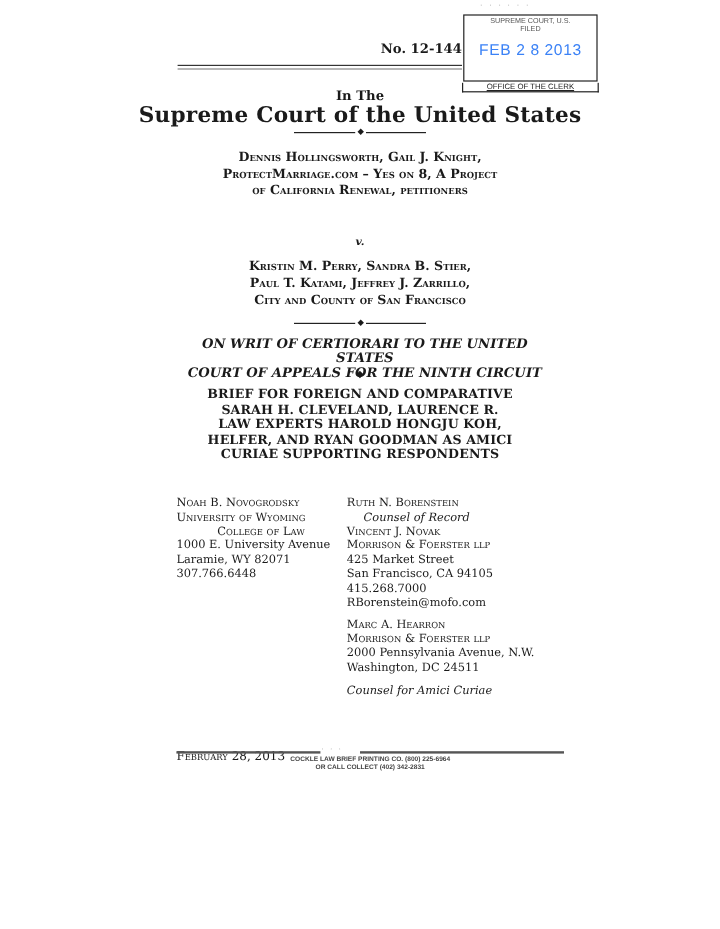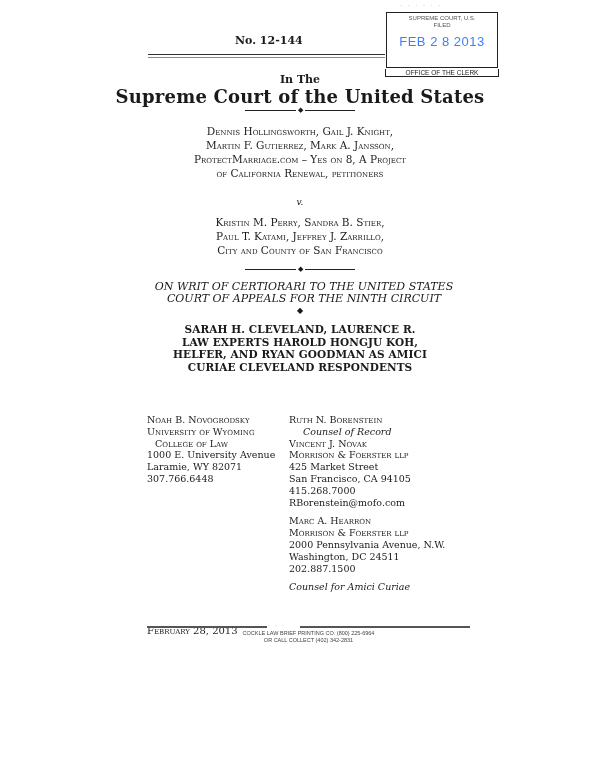--- a/index.html
+++ b/index.html
@@ -1,20 +1,20 @@
 <!DOCTYPE html>
 <html><head>
   <meta charset="utf-8">
   <style>
     html, body { margin: 0; padding: 0; background: #ffffff; }
     body { width: 600px; height: 774px; position: relative; overflow: hidden;
       font-family: "DejaVu Serif", "Liberation Serif", serif; color: #1a1a1a; }
     .abs { position: absolute; }
-    .center { text-align: center; }
-    .docket { left: 235px; top: 34px; width: 150px; text-align: left;
+    .center { text-align: center; font-weight: bold; }
+    .docket { left: 235px; top: 34px; width: 150px; text-align: right;
       font-size: 11px; font-weight: bold; }
     .rule-top { left: 148px; top: 54px; width: 237px; height: 0;
       border-top: 1px solid #333; }
     .rule-top2 { left: 148px; top: 57px; width: 237px; height: 0;
       border-top: 1px solid #888; }
     .stamp { left: 386px; top: 12px; width: 110px; height: 54px;
       border: 1.5px solid #222; font-family: "Liberation Sans", sans-serif; }
     .stamp-top { position: absolute; top: 2px; left: 0; right: 0; text-align: center;
       font-size: 6px; line-height: 7px; color: #555; }
     .stamp-date { position: absolute; top: 21px; left: 0; right: 0; text-align: center;
@@ -36,21 +36,21 @@
       font-variant: small-caps; }
     .versus { left: 140px; top: 197px; width: 320px; font-size: 9px; font-style: italic; }
     .writ { left: 144px; top: 281px; width: 320px; font-size: 11px; line-height: 12px;
       font-style: italic; }
     .dia { left: 290px; top: 306px; width: 20px; font-size: 8px; }
     .brief { left: 140px; top: 323px; width: 320px; font-size: 10.5px; line-height: 12.5px;
       font-weight: bold; letter-spacing: 0.1px; }
     .col { font-size: 9.5px; line-height: 11.8px; }
     .sc { font-variant: small-caps; }
     .it { font-style: italic; }
-    .indent { padding-left: 8px; }
+    .indent { padding-left: 8px; margin-left: 26px; }
     .indent2 { padding-left: 14px; }
     .gap { height: 7px; }
     .date { left: 147px; top: 597px; font-size: 10px; font-variant: small-caps; margin-top: 28px; }
     .foot-rule1 { left: 147px; top: 626px; width: 120px; border-top: 2px solid #555; }
     .foot-rule2 { left: 300px; top: 626px; width: 170px; border-top: 2px solid #555; }
     .foot-noise { left: 268px; top: 622px; font-size: 5px; color: #777; letter-spacing: 2px; }
     .footer { left: 147px; top: 630px; width: 323px; font-size: 5.5px; line-height: 6.5px;
       color: #444; font-family: "Liberation Sans", sans-serif; }
   </style>
 </head>
@@ -72,21 +72,20 @@
 
 <div class="abs in-the center">In The</div>
 <div class="abs court center">Supreme Court of the United States</div>
 
 <div class="abs sep" style="top:106px;">
     <span class="dot">◆</span>
   </div>
 
 <div class="abs party center" style="top:124px;">
   <div>Dennis Hollingsworth, Gail J. Knight,</div>
-  <div>Martin F. Gutierrez, Mark A. Jansson,</div>
   <div>ProtectMarriage.com – Yes on 8, A Project</div>
   <div>of California Renewal, petitioners</div>
 </div>
 
 <div class="abs versus center">v.</div>
 
 <div class="abs party center" style="top:215px;">
   <div>Kristin M. Perry, Sandra B. Stier,</div>
   <div>Paul T. Katami, Jeffrey J. Zarrillo,</div>
   <div>City and County of San Francisco</div>
@@ -96,24 +95,25 @@
     <span class="dot">◆</span>
   </div>
 
 <div class="abs writ center">
   <div>ON WRIT OF CERTIORARI TO THE UNITED STATES</div>
   <div>COURT OF APPEALS FOR THE NINTH CIRCUIT</div>
 </div>
 <div class="abs dia center">◆</div>
 
 <div class="abs brief center">
+  <div>BRIEF FOR FOREIGN AND COMPARATIVE</div>
   <div>SARAH H. CLEVELAND, LAURENCE R.</div>
   <div>LAW EXPERTS HAROLD HONGJU KOH,</div>
   <div>HELFER, AND RYAN GOODMAN AS AMICI</div>
-  <div>CURIAE CLEVELAND RESPONDENTS</div>
+  <div>CURIAE SUPPORTING RESPONDENTS</div>
 </div>
 
 <div class="abs col" style="left:147px; top:414px; width:140px;">
   <div class="sc">Noah B. Novogrodsky</div>
   <div class="sc">University of Wyoming</div>
   <div class="sc indent">College of Law</div>
   <div>1000 E. University Avenue</div>
   <div>Laramie, WY 82071</div>
   <div>307.766.6448</div>
 </div>
@@ -125,21 +125,20 @@
   <div class="sc">Morrison &amp; Foerster llp</div>
   <div>425 Market Street</div>
   <div>San Francisco, CA 94105</div>
   <div>415.268.7000</div>
   <div>RBorenstein@mofo.com</div>
   <div class="gap"></div>
   <div class="sc">Marc A. Hearron</div>
   <div class="sc">Morrison &amp; Foerster llp</div>
   <div>2000 Pennsylvania Avenue, N.W.</div>
   <div>Washington, DC 24511</div>
-  <div>202.887.1500</div>
   <div class="gap"></div>
   <div class="it">Counsel for Amici Curiae</div>
 </div>
 
 <div class="abs date">February 28, 2013</div>
 
 <div class="abs foot-rule1"></div>
 <div class="abs foot-noise">· · ·</div>
 <div class="abs foot-rule2"></div>
 <div class="abs footer center">

